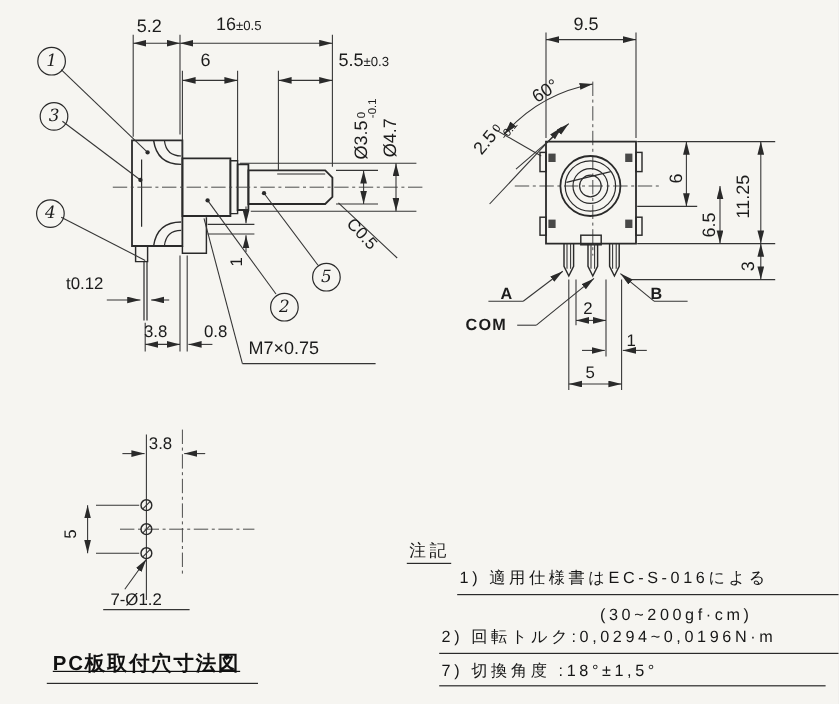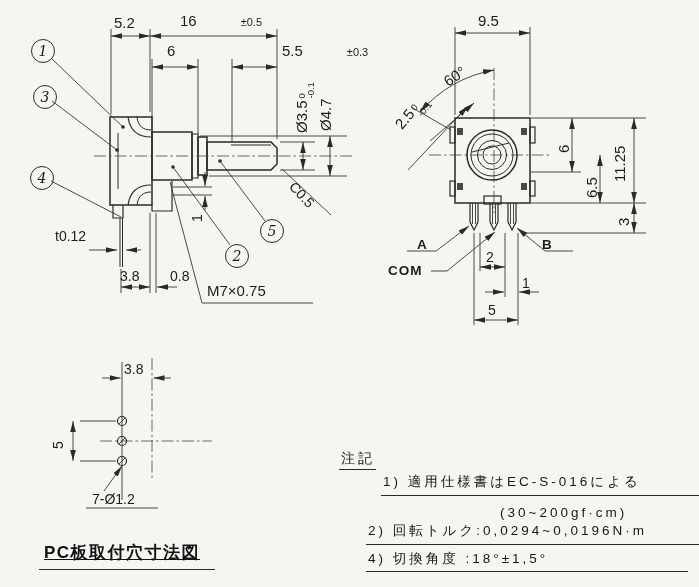--- a/index.html
+++ b/index.html
@@ -8,21 +8,21 @@
   svg{position:absolute;left:0;top:0;}
   .o  {fill:none;stroke:#2a2a2a;stroke-width:1.5;}
   .w12{fill:none;stroke:#2a2a2a;stroke-width:1.2;}
   .w1 {fill:none;stroke:#2a2a2a;stroke-width:1;}
   .d  {fill:none;stroke:#353535;stroke-width:0.9;}
   .cl {fill:none;stroke:#454545;stroke-width:0.8;stroke-dasharray:12 3 2.5 3;}
   .dot{fill:#2a2a2a;stroke:none;}
   .ntc{fill:#2a2a2a;stroke:none;opacity:.85;}
   .lbl{position:absolute;font-size:15px;line-height:1.05;white-space:nowrap;color:#1c1c1c;}
   .sm {font-size:14px;}
-  .tol{font-size:11px;margin-left:44px;}
+  .tol{font-size:11px;}
   .vtext{transform-origin:0 0;transform:rotate(-90deg);}
   .tolstack{display:inline-flex;flex-direction:column;font-size:9.5px;line-height:9px;
             vertical-align:2px;margin-left:2px;}
   .tolstack b{font-weight:normal;}
   .balloon{position:absolute;width:22px;height:22px;border:1.5px solid #2a2a2a;border-radius:50%;
            display:flex;align-items:center;justify-content:center;
            font-family:"DejaVu Serif",serif;font-style:italic;font-size:14px;background:transparent;}
   .term{font-weight:bold;font-size:13.5px;letter-spacing:1px;}
   .note{position:absolute;font-weight:normal;font-size:13.5px;letter-spacing:3px;white-space:nowrap;color:#171717;}
   .rule{position:absolute;height:1.4px;background:#2a2a2a;}
@@ -241,16 +241,16 @@
 <div class="title" style="left:44px;top:541px">PC板取付穴寸法図</div>
 <div class="rule" style="left:39px;top:569px;width:176px"></div>
 
 <div class="note" style="left:341px;top:450px;font-size:14px">注記</div>
 <div class="rule" style="left:339px;top:469px;width:37px"></div>
 <div class="note" style="left:383px;top:473px">1) 適用仕様書はEC-S-016による</div>
 <div class="rule" style="left:381px;top:495px;width:318px"></div>
 <div class="note" style="left:500px;top:505px">(30~200gf·cm)</div>
 <div class="note" style="left:368px;top:522px">2) 回転トルク:0,0294~0,0196N·m</div>
 <div class="rule" style="left:366px;top:544px;width:333px"></div>
-<div class="note" style="left:368px;top:550px">4) 切換角度 :18°±1,5°</div>
+<div class="note" style="left:368px;top:550px">7) 切換角度 :18°±1,5°</div>
 <div class="rule" style="left:366px;top:571px;width:322px"></div>
 
 </div>
 
 </body></html>

